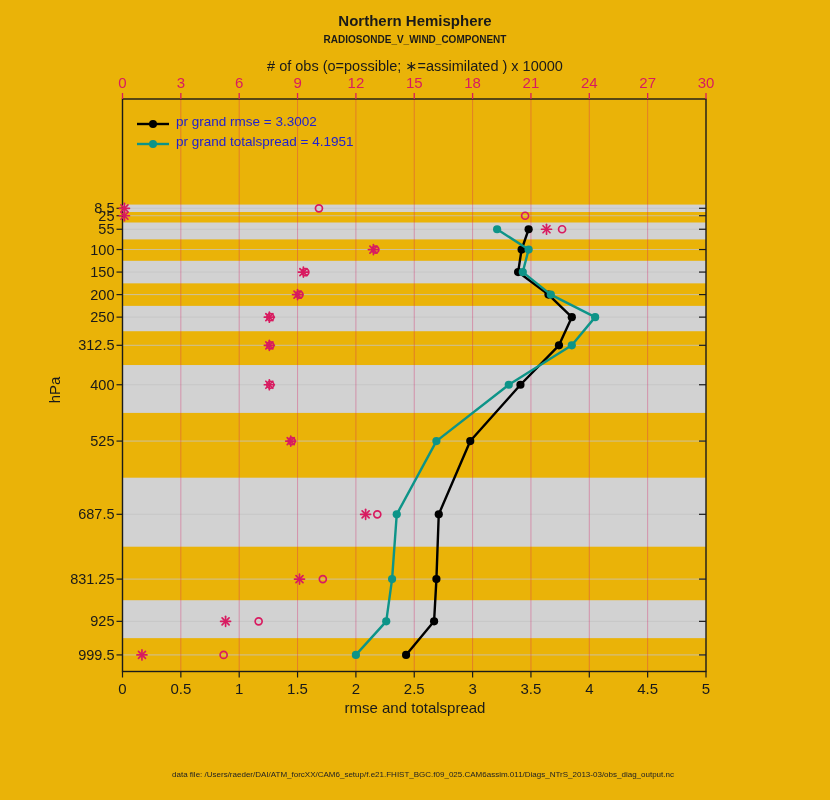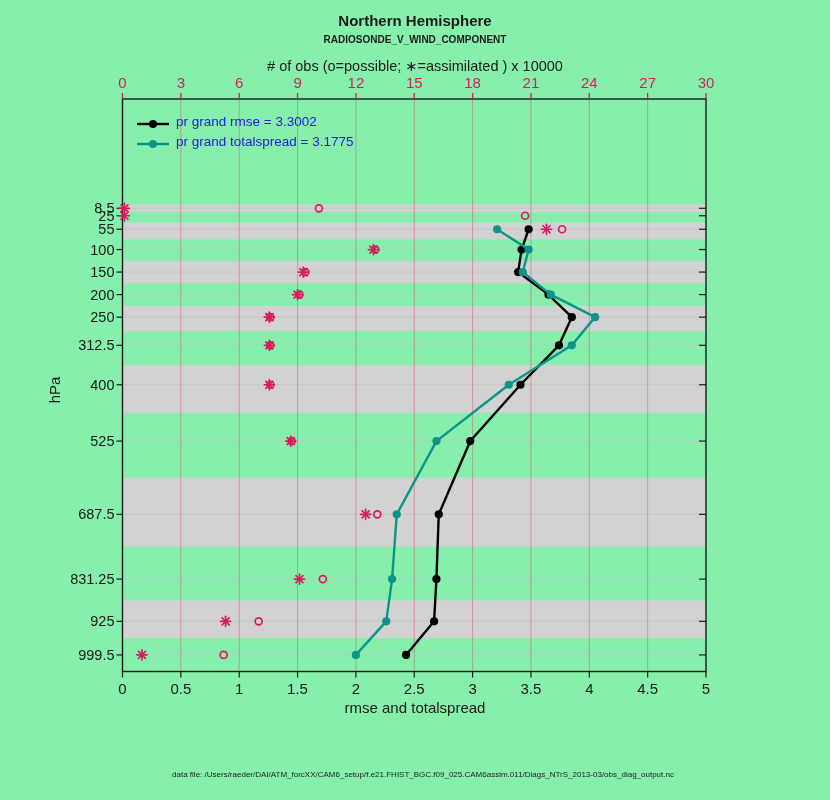--- a/index.html
+++ b/index.html
@@ -1,16 +1,16 @@
 <!DOCTYPE html>
 <html><head>
 <meta charset="utf-8">
 <style>
   html,body{margin:0;padding:0;background:#fff;}
-  #fig{position:relative;width:830px;height:800px;background:#86efac;overflow:hidden;
+  #fig{position:relative;width:830px;height:800px;background:#eab308;overflow:hidden;
        font-family:"Liberation Sans",sans-serif;color:#1a1a1a;}
   .ctr{position:absolute;left:0;right:0;text-align:center;line-height:1.1;}
   #title1{top:13px;font-size:15px;font-weight:bold;}
   #title2{top:34px;font-size:10px;font-weight:bold;}
   #obslab{top:59px;font-size:14.5px;}
   #plot{position:absolute;left:0;top:0;}
   #legend{position:absolute;left:136px;top:109px;}
   .legend-row{display:flex;align-items:flex-end;height:20px;}
   .lg-label{font-size:13.5px;margin-left:6px;}
   #ylab{position:absolute;left:24px;top:382px;width:60px;height:16px;text-align:center;
@@ -249,20 +249,20 @@
         <line x1="1" y1="5" x2="33" y2="5" stroke="currentColor" stroke-width="2.4"></line>
         <circle cx="17" cy="5" r="4" fill="currentColor"></circle>
       </svg>
       <span class="lg-label" style="color: rgb(34, 34, 204);">pr grand rmse = 3.3002</span>
     </div>
     <div class="legend-row">
       <svg class="sample" width="34" height="10" style="color: rgb(13, 148, 136);">
         <line x1="1" y1="5" x2="33" y2="5" stroke="currentColor" stroke-width="2.4"></line>
         <circle cx="17" cy="5" r="4" fill="currentColor"></circle>
       </svg>
-      <span class="lg-label" style="color: rgb(34, 34, 204);">pr grand totalspread = 3.1775</span>
+      <span class="lg-label" style="color: rgb(34, 34, 204);">pr grand totalspread = 4.1951</span>
     </div>
   </div>
 
   <div id="ylab">hPa</div>
   <div id="xlab" class="ctr">rmse and totalspread</div>
   <div id="datafile" class="ctr">data file: /Users/raeder/DAI/ATM_forcXX/CAM6_setup/f.e21.FHIST_BGC.f09_025.CAM6assim.011/Diags_NTrS_2013-03/obs_diag_output.nc</div>
 </div>
 
 </body></html>

